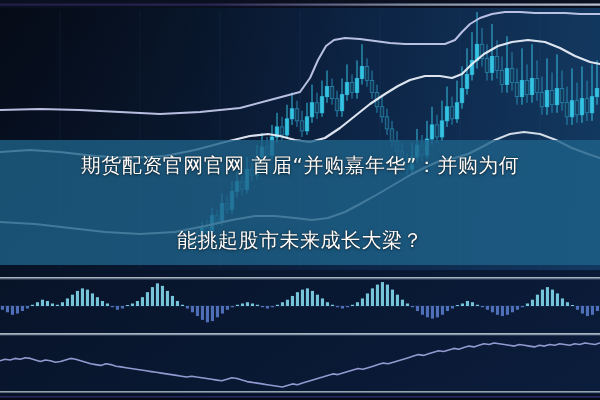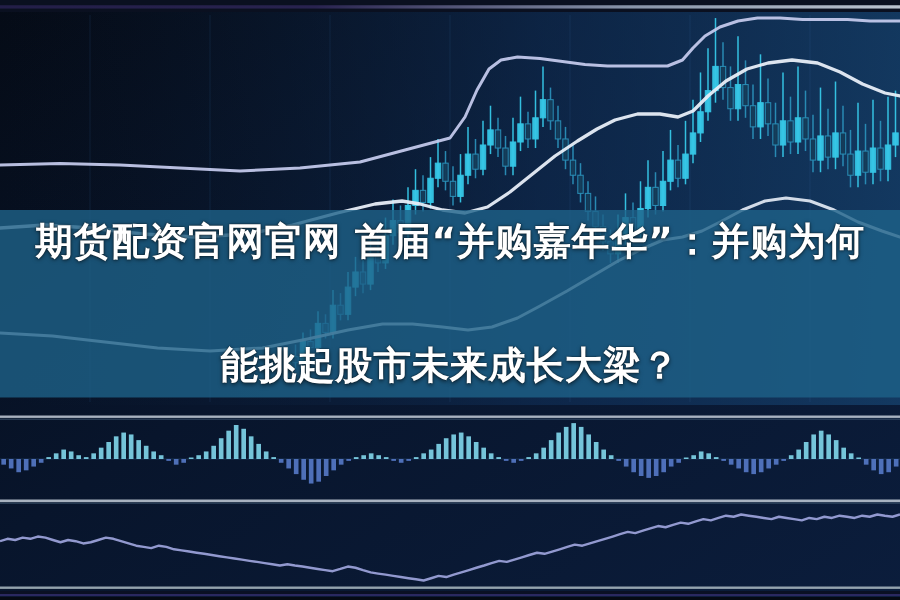--- a/index.html
+++ b/index.html
@@ -40,22 +40,22 @@
     box-sizing: border-box;
     display: flex;
     flex-direction: column;
     align-items: center;
     justify-content: center;
     pointer-events: none;
   }
 
   .headline-line {
     color: #ffffff;
-    font-size: 25px;
-    font-weight: bold;
+    font-size: 20px;
+    font-weight: normal;
     line-height: 1.45;
     letter-spacing: 0.5px;
     text-shadow: 0 1px 3px rgba(0,0,0,0.55), 0 0 1px rgba(0,0,0,0.9);
     white-space: nowrap;
     font-family: "DejaVu Sans", "Liberation Sans", sans-serif;
   }
   .headline-line.line2 {
     text-align: center;
     margin-top: 46px;
   }

